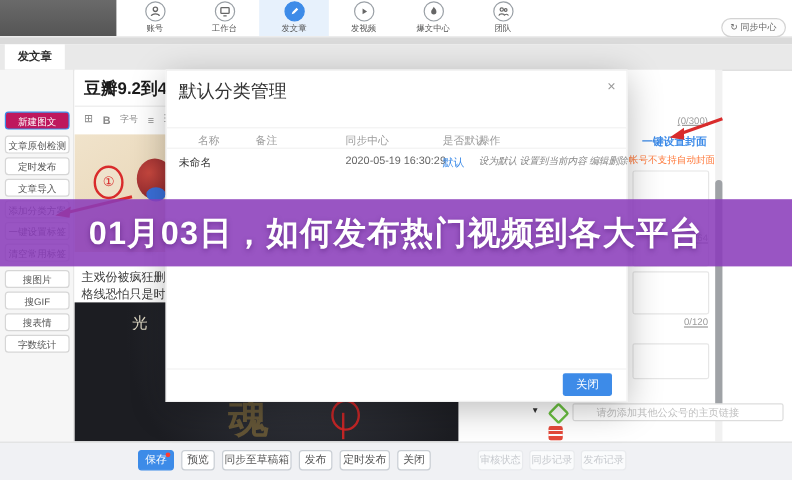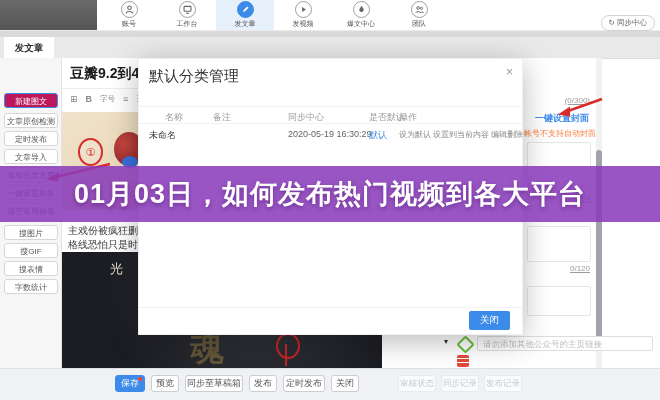--- a/index.html
+++ b/index.html
@@ -60,21 +60,21 @@
   .thumb{left:596px;top:150px;width:6px;height:190px;background:#9fa2a6;border-radius:3px;cursor:grab;}
   
   .modal{left:138px;top:58px;width:385px;height:277px;background:#fff;z-index:20;
     border:1px solid #f0f0f0;box-shadow:0 6px 28px rgba(0,0,0,.28);box-sizing:border-box;}
   .mttl{left:10px;top:8px;font-size:15px;color:#333;}
   .mx{right:9px;top:6px;font-size:12px;color:#999;cursor:pointer;}
   .maddbtn{left:10px;top:27px;padding:3px 8px;background:#3d8be8;color:#fff;font-size:9px;border-radius:2px;cursor:pointer;}
   .mhead{top:52px;font-size:9px;color:#9b9b9b;position:absolute;}
   .mline{left:0;width:383px;height:1px;background:#f2f2f2;position:absolute;}
   .mcell{top:70px;font-size:9px;position:absolute;}
-  .mact{top:70px;font-size:8px;color:#888;position:absolute;cursor:pointer;white-space:nowrap;}
+  .mact{top:70px;font-size:8px;color:#888;position:absolute;cursor:pointer;white-space:nowrap;font-style:italic;}
   .mfclose{right:12px;top:252px;padding:3px 11px;background:#3d8be8;color:#fff;font-size:9.5px;border-radius:2px;cursor:pointer;}
   
   .banner{left:0;top:166px;width:660px;height:56px;background:rgba(138,60,186,.87);z-index:30;
     display:flex;align-items:center;justify-content:center;}
   .bannertxt{font-size:27px;font-weight:bold;color:#fff;letter-spacing:1px;white-space:nowrap;
     text-shadow:0 2px 4px rgba(70,15,105,.5);}
   
   .arrows{left:0;top:0;width:660px;height:400px;pointer-events:none;z-index:25;}
   
   .botbar{left:0;top:368px;width:660px;height:32px;background:#f0f1f4;border-top:1px solid #e0e0e0;z-index:8;}
@@ -83,21 +83,21 @@
   .bbtn.blue{background:#3d8be8;border-color:#3d8be8;color:#fff;}
   .dot{position:absolute;right:2px;top:1px;width:4px;height:4px;border-radius:50%;background:#ff3b30;}
   .rbtn{position:absolute;top:375px;height:17px;line-height:15px;text-align:center;font-size:8.5px;
     background:#fafbfc;border:1px solid #e8eaed;border-radius:3px;color:#c6c9ce;box-sizing:border-box;cursor:pointer;z-index:9;}
   
   .caret{left:444px;top:337px;font-size:8px;color:#333;z-index:6;cursor:pointer;}
   .gdiamond{left:459px;top:338px;width:9px;height:9px;border:2px solid #6abf40;transform:rotate(45deg);border-radius:2px;z-index:6;}
   .ricon{left:457px;top:355px;width:12px;height:12px;background:#e5493a;border-radius:2px;z-index:6;
     background-image:linear-gradient(#e5493a 3px,#fff 3px,#fff 4px,#e5493a 4px,#e5493a 7px,#fff 7px,#fff 8px,#e5493a 8px);}
   .linput{left:477px;top:336px;width:176px;height:15px;border:1px solid #ddd;border-radius:2px;
-    font-size:8.5px;padding:0 5px;color:#666;box-sizing:border-box;font-family:inherit;z-index:6;}
+    font-size:8.5px;padding:0 19px;color:#666;box-sizing:border-box;font-family:inherit;z-index:6;}
   .linput::placeholder{color:#bfbfbf;}
   .wm{left:506px;top:352px;font-size:20px;font-weight:bold;color:rgba(150,153,158,.85);z-index:40;white-space:nowrap;}
   svg.ic{display:block;}
 </style>
 </head>
 <body>
 
 <div class="stage">
 
   <div class="abs topbar">

